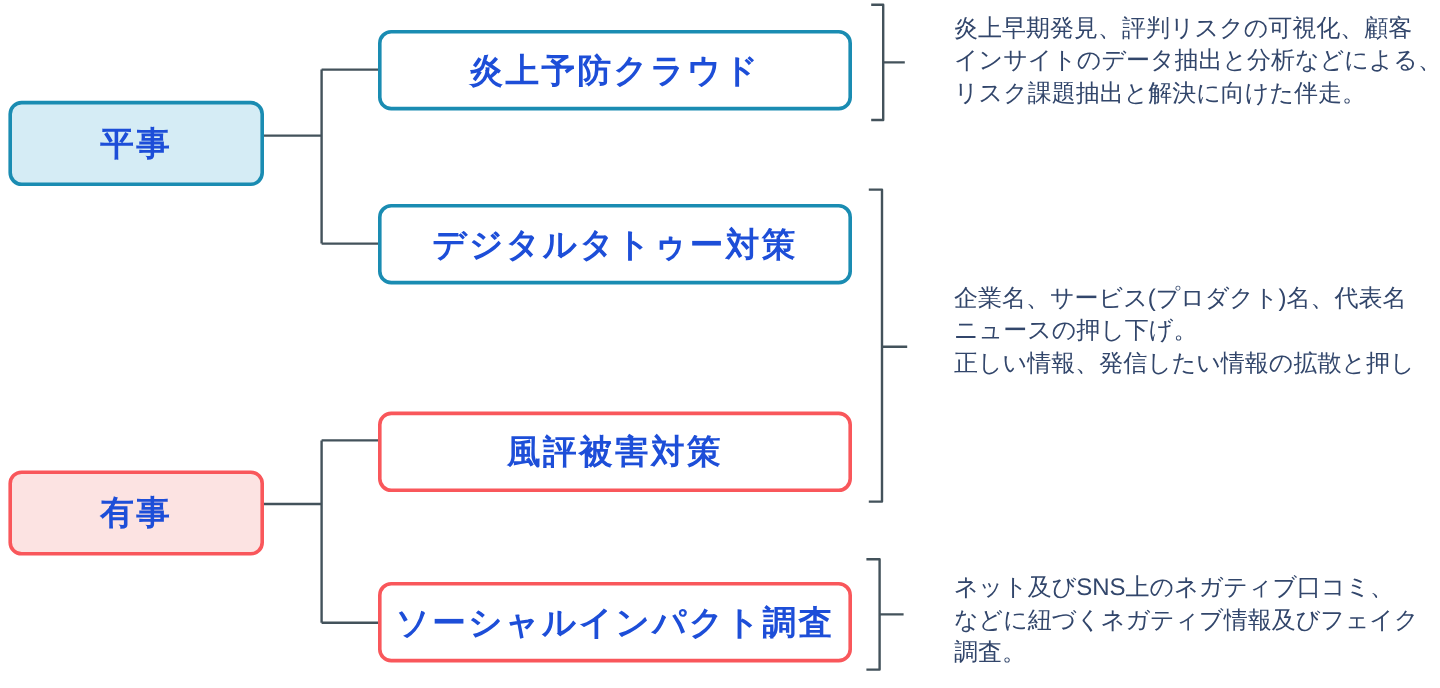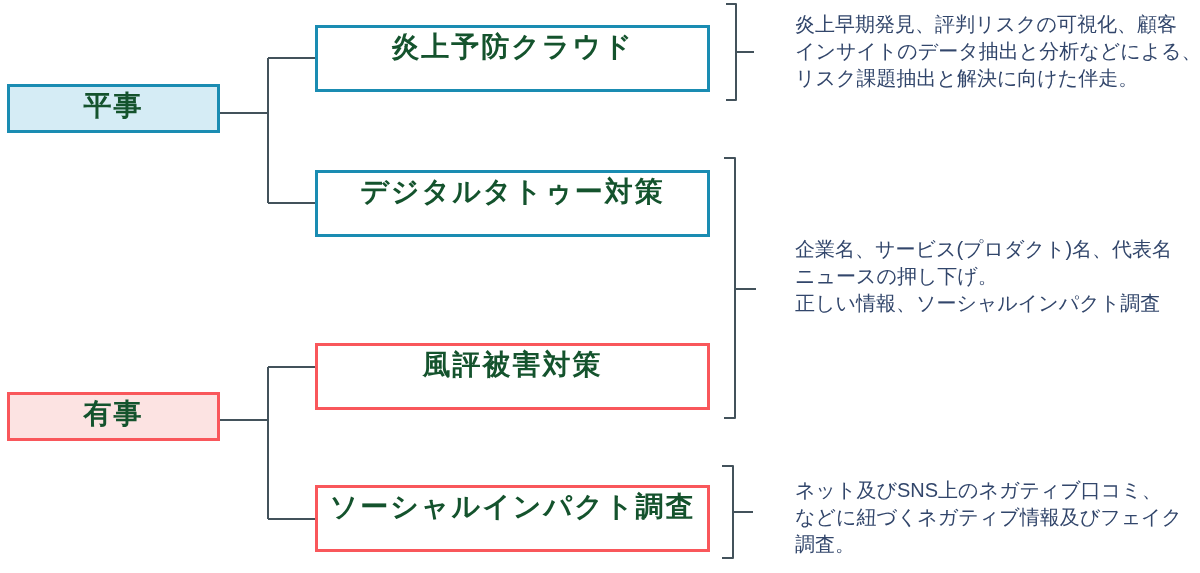--- a/index.html
+++ b/index.html
@@ -14,28 +14,30 @@
   svg.overlay {
     position: absolute;
     left: 0; top: 0;
     width: 1200px; height: 573px;
     pointer-events: none;
   }
   .box {
     position: absolute;
     box-sizing: border-box;
     display: flex;
+    align-items: center;
     justify-content: center;
     font-weight: bold;
-    color: #14532d;
+    color: #1d4ed8;
     font-size: 28px;
     letter-spacing: 2px;
     white-space: nowrap;
+    border-radius: 11px;
   }
-  .cat-box { width: 213px; height: 49px; border: 3px solid; }
+  .cat-box { width: 213px; height: 71px; border: 3px solid; }
   .svc-box { width: 395px; height: 67px; border: 3px solid; background: #ffffff; }
   .cat-normal   { left: 7px;  top: 84px;  background: #d5ecf5; border-color: #1a8cb2; }
   .cat-crisis   { left: 7px;  top: 392px; background: #fce3e2; border-color: #f9575b; }
   .svc-1 { left: 315px; top: 25px;  border-color: #1a8cb2; }
   .svc-2 { left: 315px; top: 170px; border-color: #1a8cb2; }
   .svc-3 { left: 315px; top: 343px; border-color: #f9575b; }
   .svc-4 { left: 315px; top: 485px; border-color: #f9575b; font-family: Liberation Mono, monospace; }
   .desc {
     position: absolute;
     color: #32466b;
@@ -86,21 +88,21 @@
 
   <div class="desc desc-1">
     <div>炎上早期発見、評判リスクの可視化、顧客</div>
     <div>インサイトのデータ抽出と分析などによる、</div>
     <div>リスク課題抽出と解決に向けた伴走。</div>
   </div>
 
   <div class="desc desc-2">
     <div>企業名、サービス(プロダクト)名、代表名</div>
     <div>ニュースの押し下げ。</div>
-    <div>正しい情報、ソーシャルインパクト調査</div>
+    <div>正しい情報、発信したい情報の拡散と押し</div>
   </div>
 
   <div class="desc desc-3">
     <div>ネット及びSNS上のネガティブ口コミ、</div>
     <div>などに紐づくネガティブ情報及びフェイク</div>
     <div>調査。</div>
   </div>
 
 </div>
 

